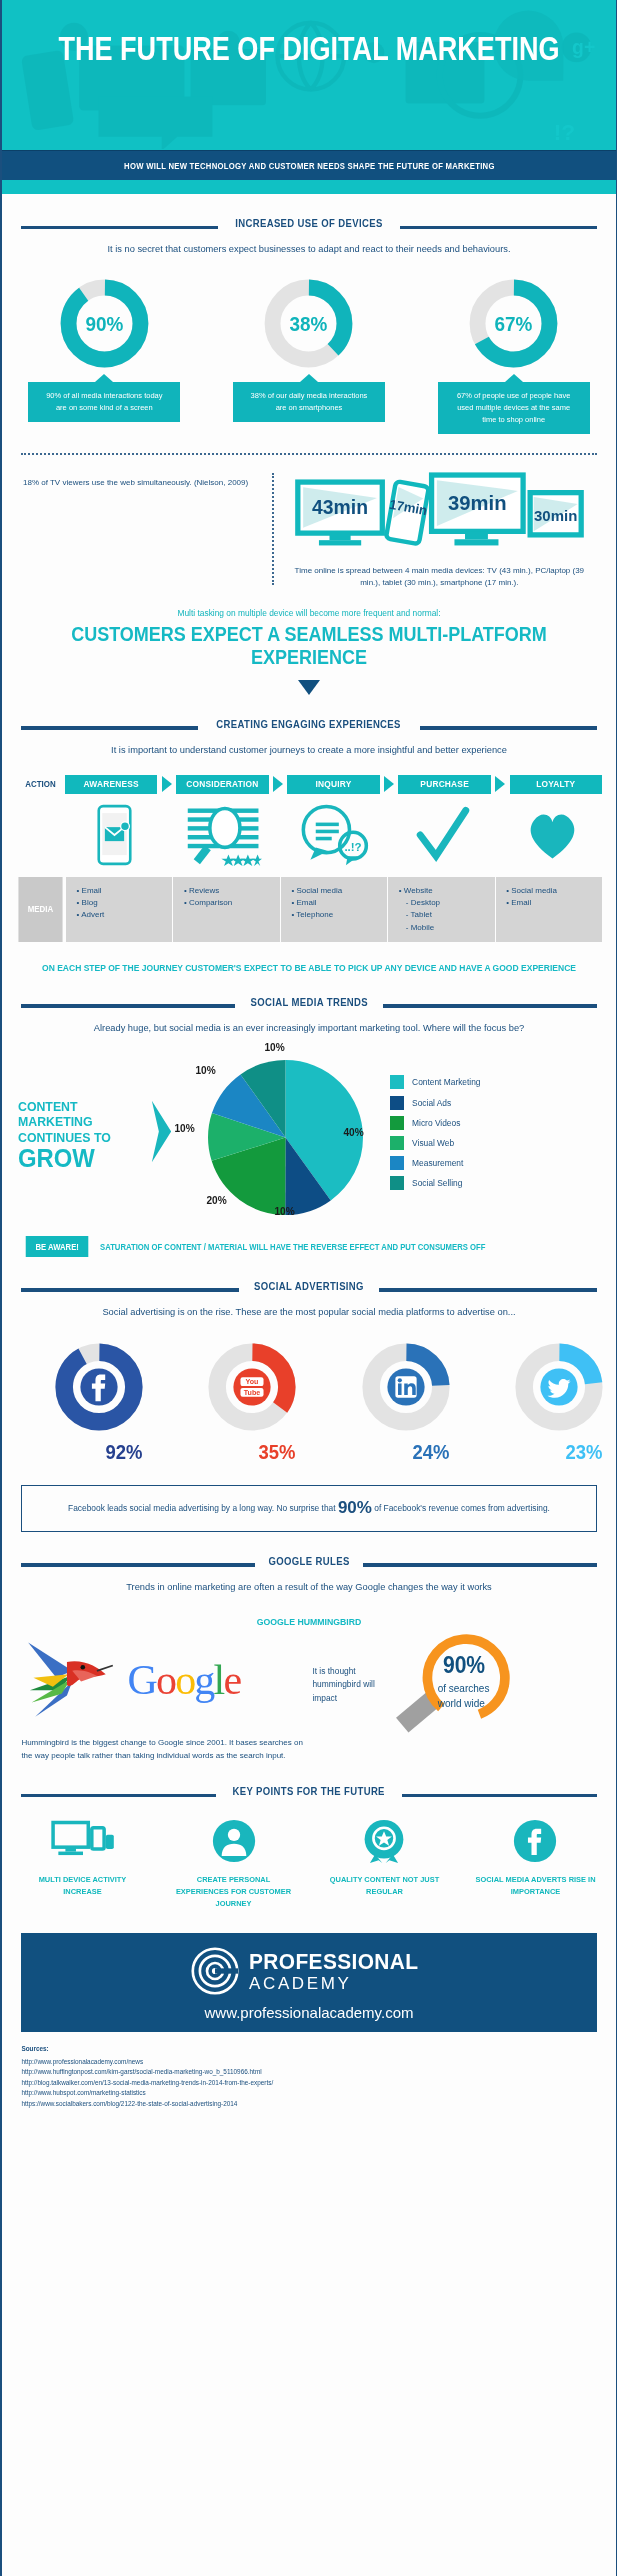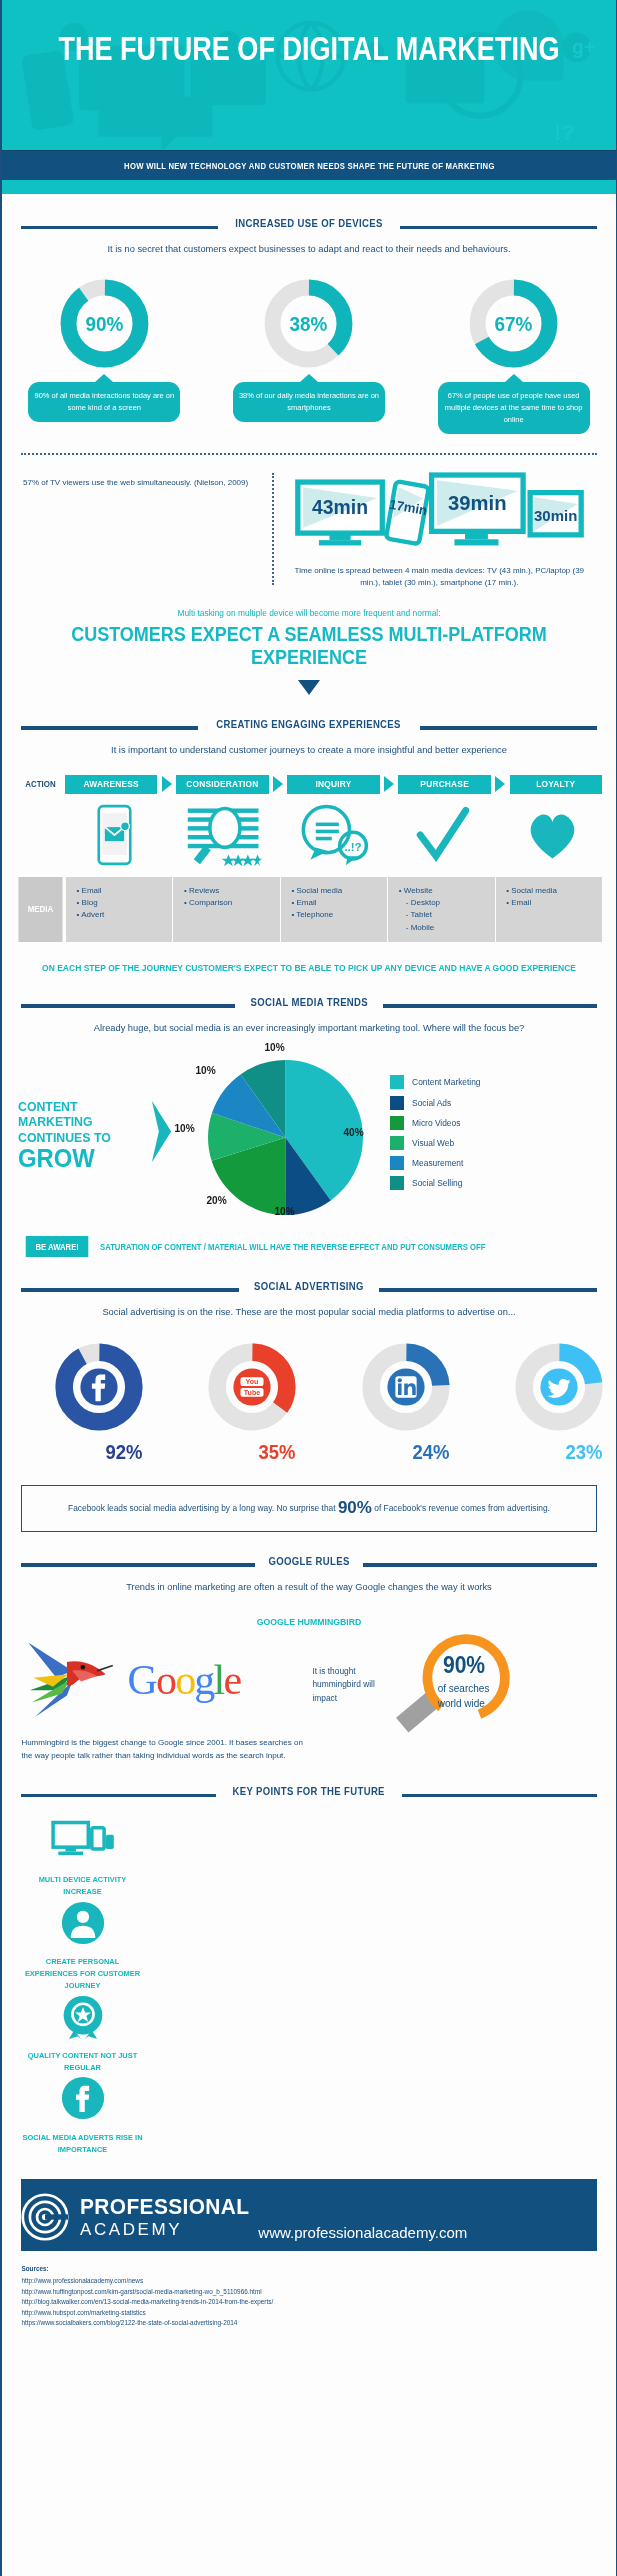--- a/index.html
+++ b/index.html
@@ -86,23 +86,22 @@
   .donut-row { display: flex; justify-content: space-around; margin-top: 19.4px; }
   .donut-col { width: 176px; display:flex; flex-direction:column; align-items:center; }
   .donut { width: 95px; height: 95px; position: relative; }
   .donut svg { display:block; }
   .donut .lbl {
     position:absolute; inset:0; display:flex; align-items:center; justify-content:center;
     color:#10b4bb; font-size: 21px; font-weight: bold; transform: scaleX(.9);
   }
   .callout {
     margin-top: 10.6px; position: relative; background: #10b4bb; color:#fff;
-    font-size: 7.5px; line-height: 1.6; text-align:center; padding: 8px 3px;
+    font-size: 7.5px; line-height: 1.6; text-align:center; padding: 8px 12px;
     width: 152px;
-    border-radius: 11px;
   }
   .callout::before {
     content:""; position:absolute; top:-8px; left:50%; transform: translateX(-50%);
     border-left: 9.7px solid transparent; border-right: 9.7px solid transparent;
     border-bottom: 8px solid #10b4bb;
   }
 
   
   .dotted-h { border-top: 2.6px dotted #1b4f7e; margin: 19.4px 19.4px 0; opacity:.85; }
 
@@ -206,29 +205,29 @@
   .g-left { width: 291px; }
   .google-word { font-family: "Liberation Serif", serif; font-size: 42px; letter-spacing: -1.8px; line-height:1; }
   .g-caption { color:#1b4f7e; font-size:8px; line-height:1.65; margin-top: 7px; }
   .g-right { flex:1; display:flex; align-items:center; gap:5.3px; position:relative; }
   .g-think { color:#1b4f7e; font-size:8.4px; line-height:1.6; width: 76px; }
   .mag { position:relative; width: 132px; height: 106px; }
   .mag-pct { position:absolute; left: 46px; top: 19.4px; color:#11507f; font-size:24px; font-weight:bold; transform:scaleX(.88);}
   .mag-sub { position:absolute; left: 44px; top: 49px; color:#11507f; font-size:10px; line-height:1.5; width: 62px;}
 
   
-  .kp-row { display:flex; justify-content:space-between; margin-top: 19.4px; padding: 0 12.4px; flex-direction: column; }
+  .kp-row { display:flex; justify-content:space-between; margin-top: 19.4px; padding: 0 12.4px; }
   .kp-col { width: 137px; text-align:center; }
   .kp-ic { height: 49px; display:flex; align-items:center; justify-content:center; }
   .kp-tx { color:#11b8bd; font-size:8px; font-weight:bold; line-height:1.5; margin-top:8.8px; transform:scaleX(.93); text-transform:uppercase;}
 
   
   .footer {
     background:#11507f; margin: 23px 19.4px 0; padding: 14px 0 10.6px;
-    display:flex; flex-direction:row; align-items:flex-end;
+    display:flex; flex-direction:column; align-items:center;
   }
   .pa-row { display:flex; align-items:center; gap: 10.6px; }
   .pa-text { color:#fff; line-height: 1; }
   .pa-l1 { font-size: 22px; font-weight:bold; letter-spacing:0.4px; transform:scaleX(.95); transform-origin:left; text-transform:uppercase;}
   .pa-l2 { font-size: 17px; letter-spacing: 2.6px; margin-top: 2.6px; transform-origin:left; text-transform:uppercase;}
   .pa-url { color:#fff; font-size: 15px; margin-top: 8.8px; }
   .sources {
     margin: 12.4px 19.4px 0; color:#1b4f7e; font-size: 6.4px; line-height: 1.65;
     padding-bottom: 16px;
   }
@@ -309,21 +308,21 @@
         <div class="lbl">67%</div>
       </div>
       <div class="callout">67% of people use of people have used multiple devices at the same time to shop online</div>
     </div>
   </div>
 
   <div class="dotted-h"></div>
 
   <div class="split">
     <div class="left">
-      <div class="tv-caption">57% of TV viewers use the web simultaneously. (Nielson, 2009)</div>
+      <div class="tv-caption">18% of TV viewers use the web simultaneously. (Nielson, 2009)</div>
     </div>
 
     <div class="vdiv"></div>
 
     <div class="right">
       <div class="devices-row">
         <svg width="291" height="88" viewBox="0 0 330 100">
 
           <g>
             <rect x="4" y="16" width="96" height="58" fill="#fff" stroke="#11b8bd" stroke-width="6"></rect>

